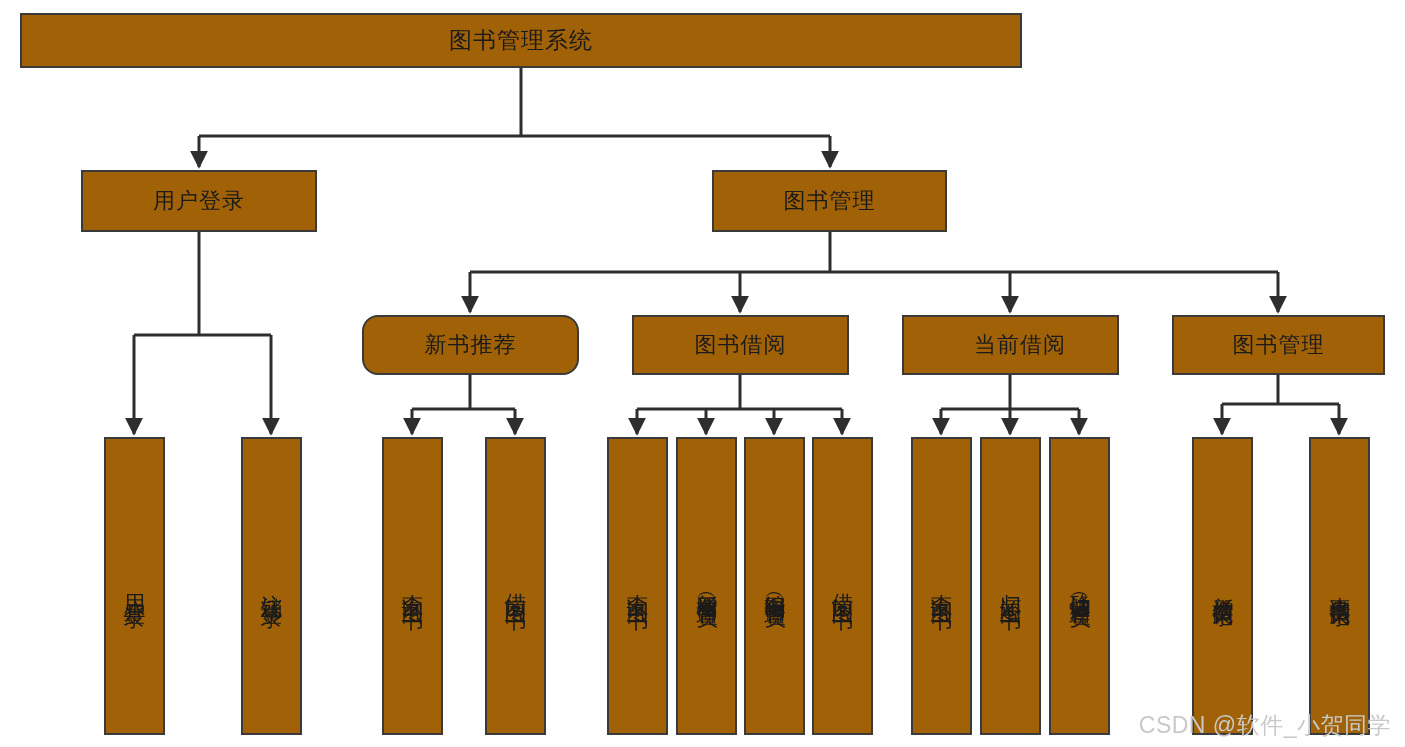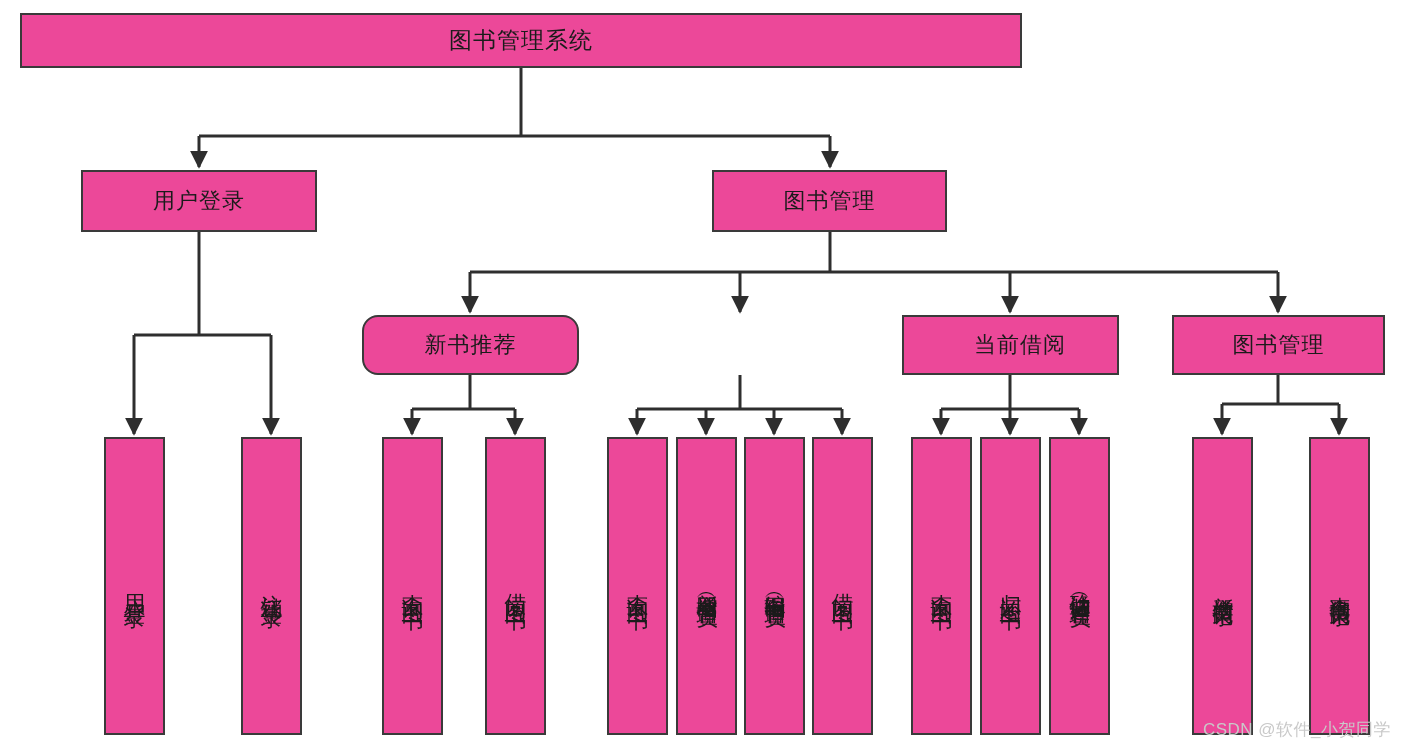--- a/index.html
+++ b/index.html
@@ -5,21 +5,21 @@
   html,body{margin:0;padding:0;background:#ffffff;}
   body{
     font-family:"Liberation Sans","DejaVu Sans",sans-serif;
     width:1405px;height:747px;position:relative;overflow:hidden;
   }
   #diagram{position:absolute;left:0;top:0;width:1405px;height:747px;}
   .conn-layer{position:absolute;left:0;top:0;width:1405px;height:747px;pointer-events:none;}
   .node{
     position:absolute;
     box-sizing:border-box;
-    background:#ec4899;
+    background:#a16207;
     border:2.5px solid #3a3a3a;
     display:flex;
     align-items:center;
     justify-content:center;
     color:#1b1b1b;
   }
   .node.h{  
     font-size:22px;
     letter-spacing:1px;
   }
@@ -35,21 +35,21 @@
     line-height:1.18;
     letter-spacing:5px;
     white-space:nowrap;
     color:#1b1b1b;
   }
   .vtext.small{font-size:21px;letter-spacing:2px;}
   .watermark{
     position:absolute;
     right:14px;
     bottom:6px;
-    font-size:17px;
+    font-size:23px;
     color:#c9c9c9;
     white-space:nowrap;
     letter-spacing:0.5px;
   }
 </style>
 </head>
 <body>
 
 <div id="diagram">
 
@@ -110,20 +110,23 @@
   <div class="node h" style="left:81px;top:170px;width:236px;height:62px;">
     <span>用户登录</span>
   </div>
   <div class="node h" style="left:712px;top:170px;width:235px;height:62px;">
     <span>图书管理</span>
   </div>
 
   <div class="node h" style="left:362px;top:315px;width:217px;height:60px;border-radius:16px;">
     <span>新书推荐</span>
   </div>
+  <div class="node h" style="left:632px;top:315px;width:217px;height:60px;">
+    <span>图书借阅</span>
+  </div>
   <div class="node h" style="left:902px;top:315px;width:217px;height:60px;padding-left:19px;">
     <span>当前借阅</span>
   </div>
   <div class="node h" style="left:1172px;top:315px;width:213px;height:60px;">
     <span>图书管理</span>
   </div>
 
   <div class="node v" style="left:104px;top:437px;width:61px;height:298px;">
     <span class="vtext">用户登录</span>
   </div>

